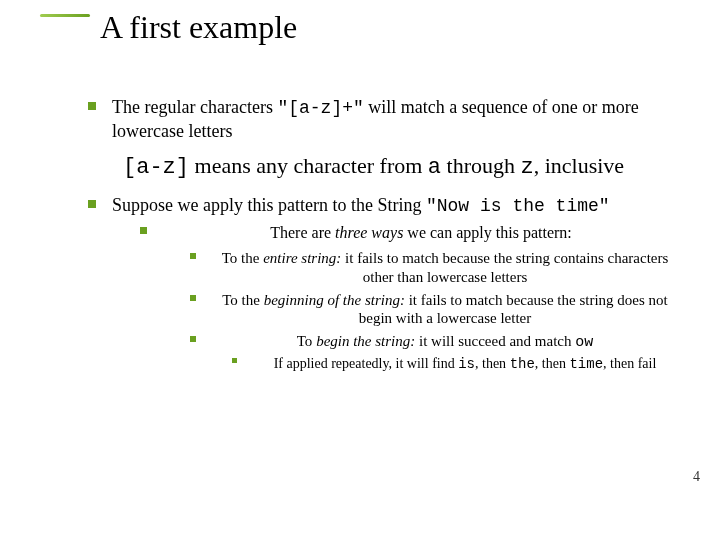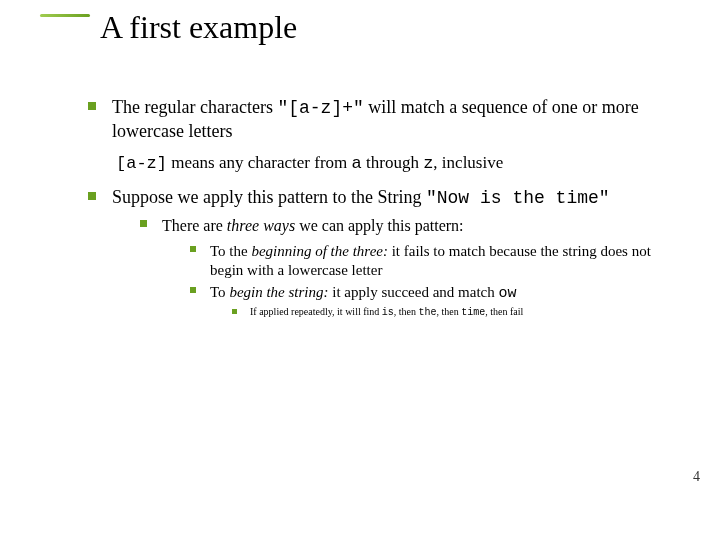--- a/index.html
+++ b/index.html
@@ -57,30 +57,31 @@
     position: relative;
     padding-left: 24px;
     margin-bottom: 10px;
   }
   .li1 > .bullet-sq {
     position: absolute;
     left: 0;
     top: 8px;
   }
   .sub1 {
-    margin-left: 28px;
-    font-size: 17px;
+    margin-left: 35px;
+    font-size: 22px;
     margin-bottom: 4px;
   }
   .li2-wrap {
     margin-top: 12px;
   }
   .inner {
     margin-left: 28px;
     margin-top: 6px;
+    text-align: center;
   }
   .li2 {
     position: relative;
     padding-left: 22px;
     font-size: 16px;
     margin-bottom: 6px;
   }
   .li2 > .bullet-sq {
     position: absolute;
     left: 0;
@@ -97,21 +98,21 @@
   .li3 > .bullet-sq {
     position: absolute;
     left: 0;
     top: 6px;
     width: 6px;
     height: 6px;
   }
   .li4 {
     position: relative;
     padding-left: 18px;
-    font-size: 10px;
+    font-size: 14px;
     margin-top: 2px;
     margin-left: 22px;
   }
   .li4 > .bullet-sq {
     position: absolute;
     left: 0;
     top: 5px;
     width: 5px;
     height: 5px;
   }
@@ -154,25 +155,29 @@
       <span>Suppose we apply this pattern to the String </span><span class="code">"Now is the time"</span>
 
       <div class="inner">
         <div class="li2">
           <span class="bullet-sq"></span>
           <span>There are </span><span class="i">three ways</span><span> we can apply this pattern:</span>
 
           <div class="inner">
             <div class="li3">
               <span class="bullet-sq"></span>
-              <span>To the </span><span class="i">beginning of the three:</span><span> it fails to match because the string does not begin with a lowercase letter</span>
+              <span>To the </span><span class="i">entire string:</span><span> it fails to match because the string contains characters other than lowercase letters</span>
             </div>
             <div class="li3">
               <span class="bullet-sq"></span>
-              <span>To </span><span class="i">begin the string:</span><span> it apply succeed and match </span><span class="code">ow</span>
+              <span>To the </span><span class="i">beginning of the string:</span><span> it fails to match because the string does not begin with a lowercase letter</span>
+            </div>
+            <div class="li3">
+              <span class="bullet-sq"></span>
+              <span>To </span><span class="i">begin the string:</span><span> it will succeed and match </span><span class="code">ow</span>
 
               <div class="li4">
                 <span class="bullet-sq"></span>
                 <span>If applied repeatedly, it will find </span><span class="code">is</span><span>, then </span><span class="code">the</span><span>, then </span><span class="code">time</span><span>, then fail</span>
               </div>
             </div>
           </div>
 
         </div>
       </div>

